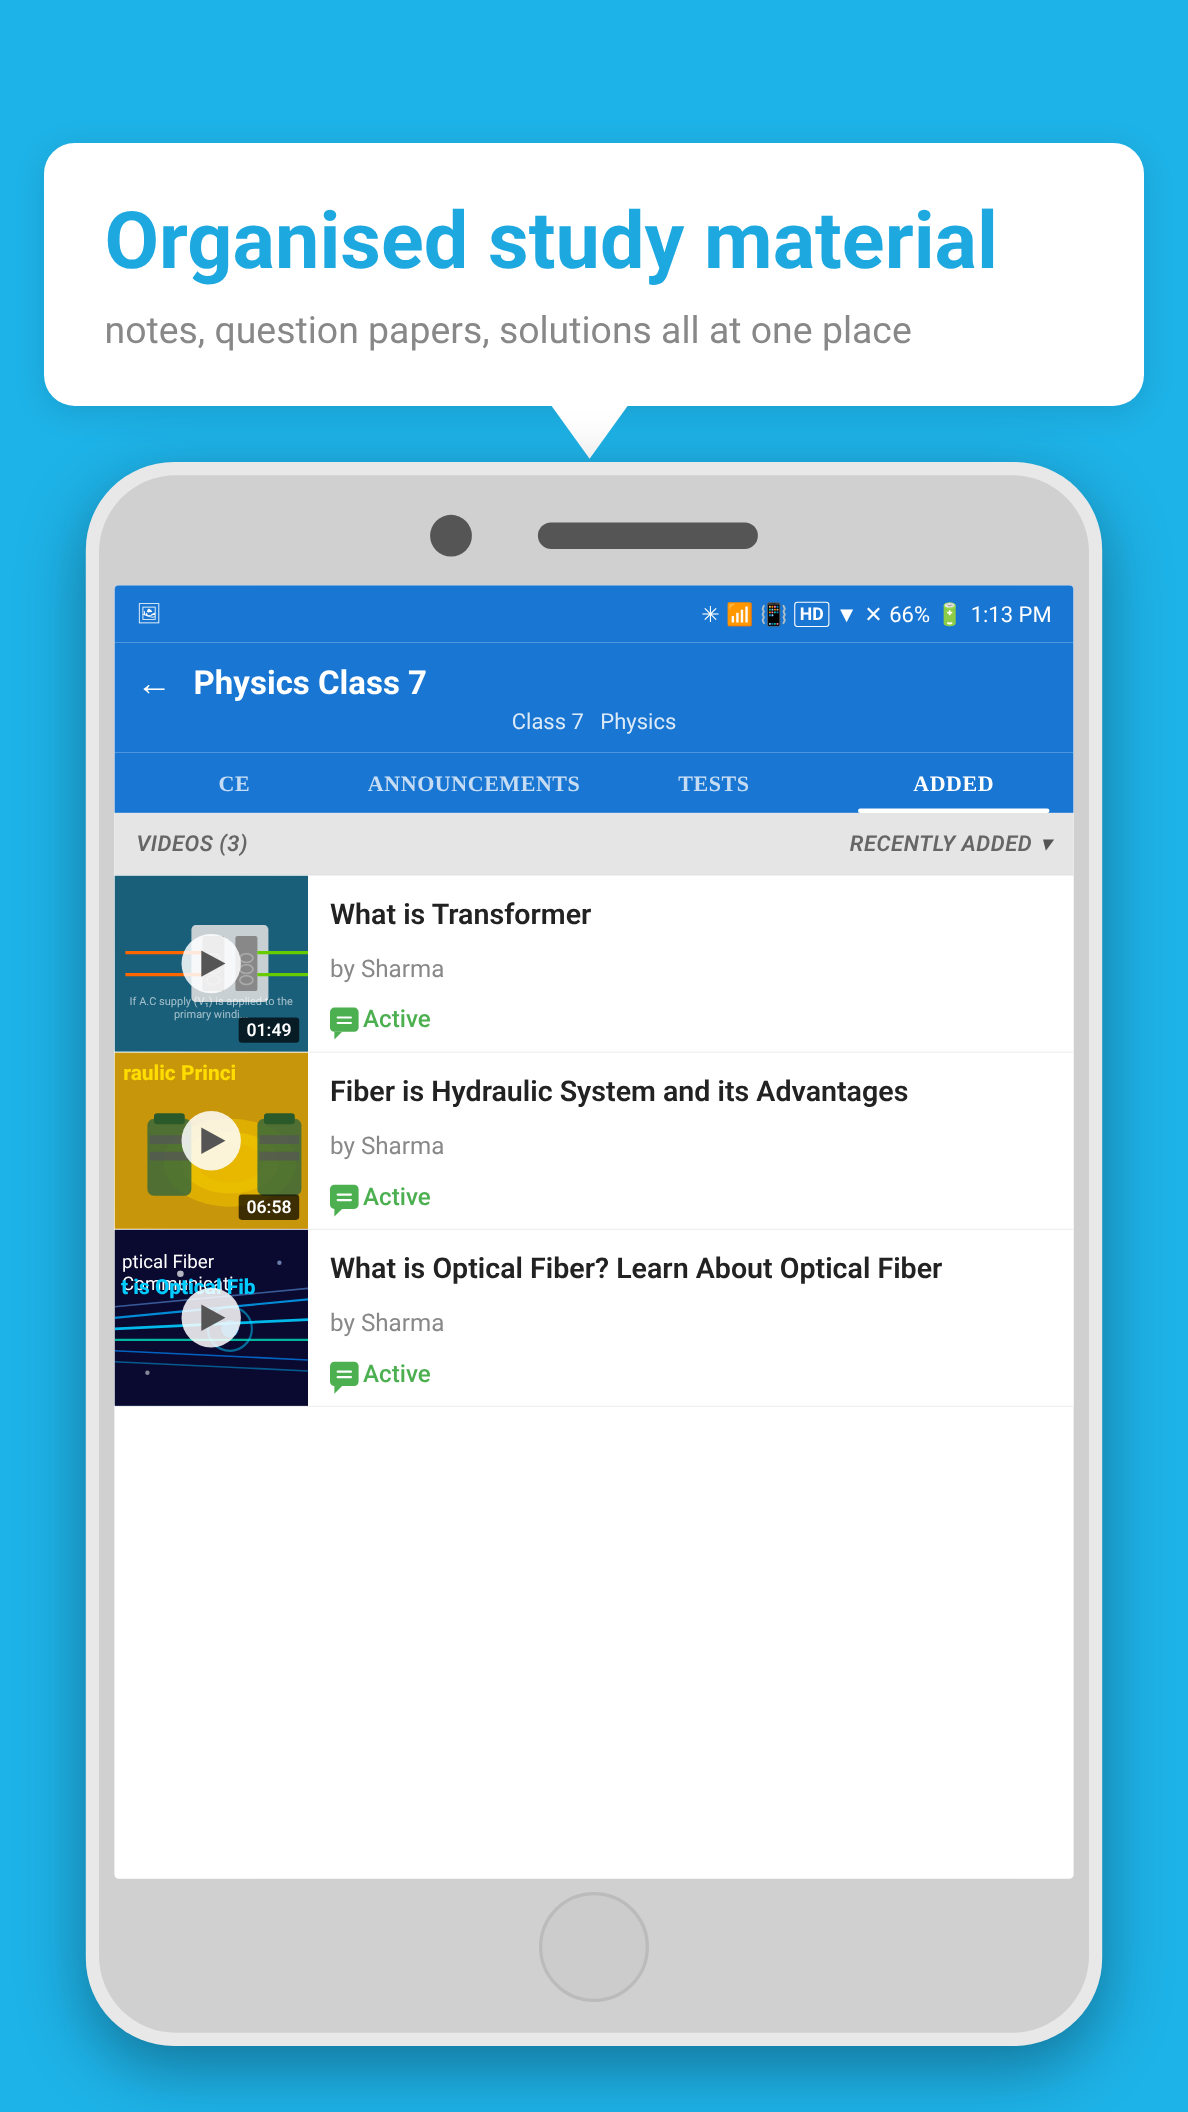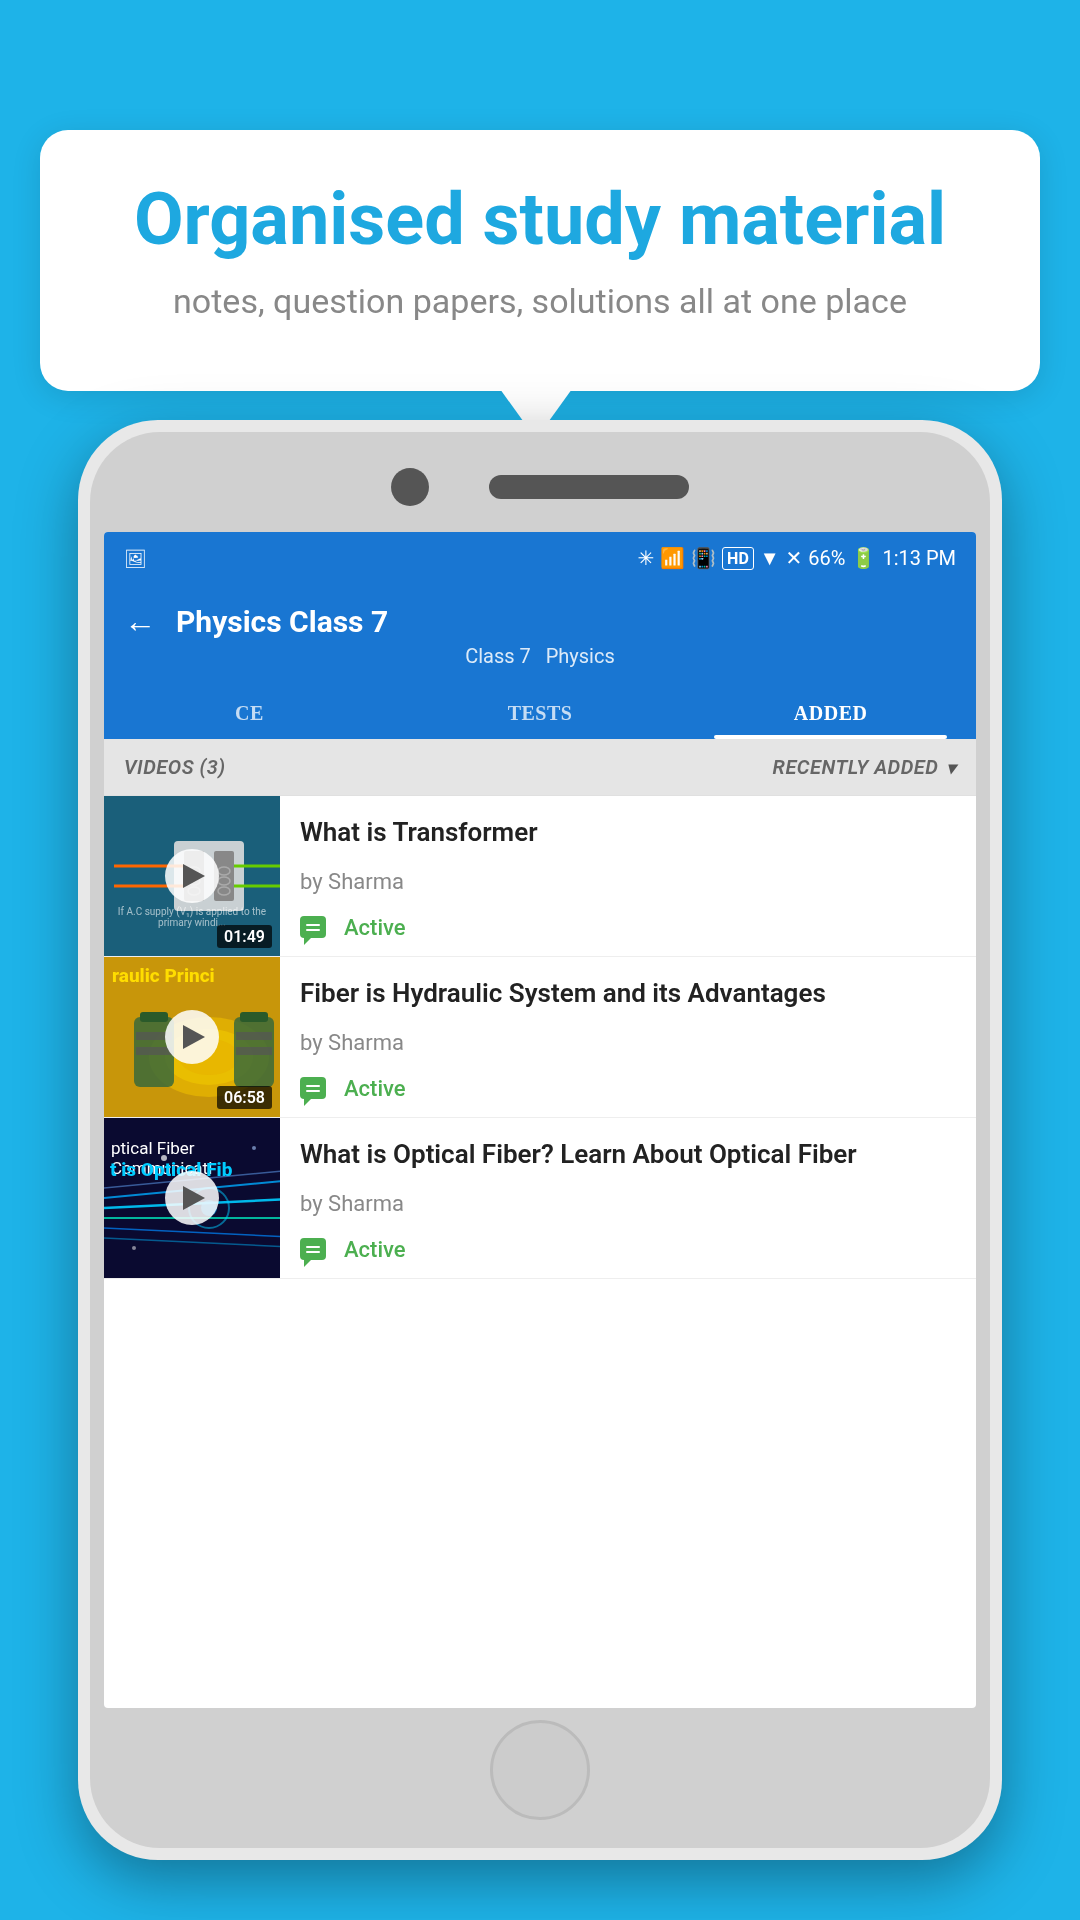--- a/index.html
+++ b/index.html
@@ -14,23 +14,22 @@
     }
 
     
     .speech-bubble {
       position: absolute;
       top: 130px;
       left: 40px;
       right: 40px;
       background: white;
       border-radius: 28px;
-      padding: 50px 55px 70px 55px;
+      padding: 50px 55px 48px 55px;
       box-shadow: 0 6px 30px rgba(0,0,0,0.12);
-      text-align: center;
     }
     .speech-bubble::after {
       content: '';
       position: absolute;
       bottom: -48px;
       left: 46%;
       border-width: 50px 36px 0 36px;
       border-style: solid;
       border-color: white transparent transparent transparent;
     }
@@ -309,21 +308,21 @@
       margin-bottom: 8px;
     }
     .video-author {
       font-size: 22px;
       color: #888;
       margin-bottom: 10px;
     }
     .video-status {
       display: flex;
       align-items: center;
-      gap: 18px;
+      gap: 4px;
       color: #4caf50;
       font-size: 22px;
       font-weight: 500;
     }
     .status-chat-icon {
       width: 26px; height: 22px;
       background: #4caf50;
       border-radius: 4px;
       position: relative;
       display: flex;
@@ -436,20 +435,23 @@
         <div class="app-subtitle">
           <span>Class 7</span>
           <span>  &nbsp;  </span>
           <span>Physics</span>
         </div>
       </div>
 
       <div class="tabs">
         <div class="tab">
           <span>CE</span>
+        </div>
+        <div class="tab">
+          <span>ANNOUNCEMENTS</span>
         </div>
         <div class="tab">
           <span>TESTS</span>
         </div>
         <div class="tab active">
           <span>ADDED</span>
         </div>
       </div>
 
       <div class="videos-header">

